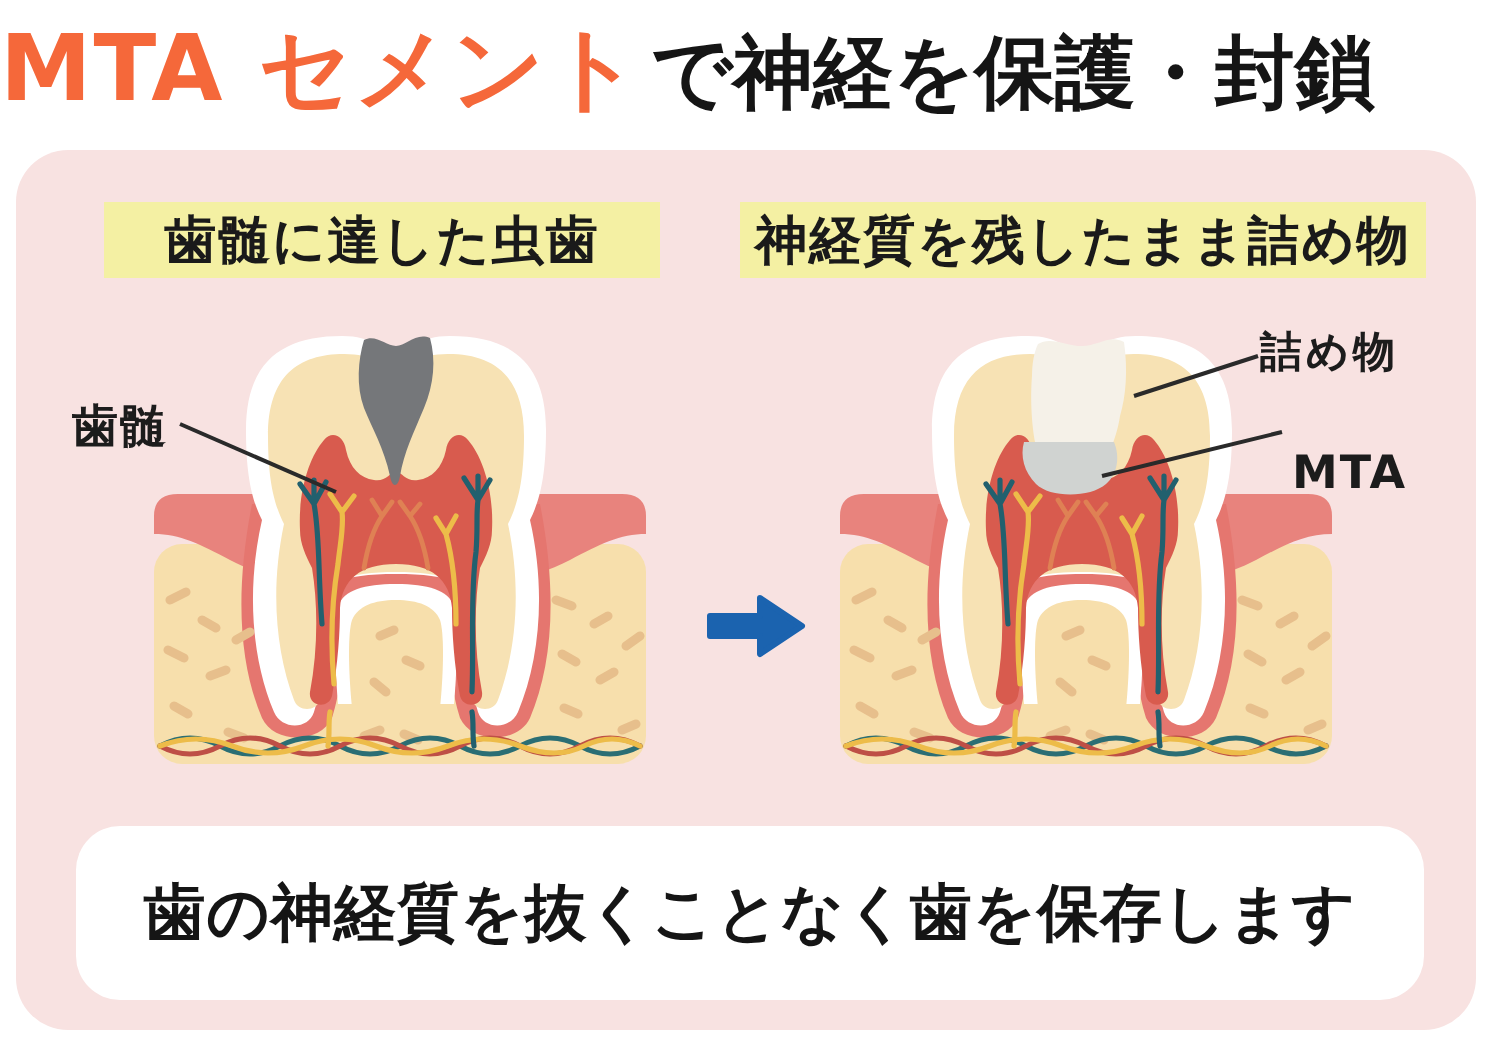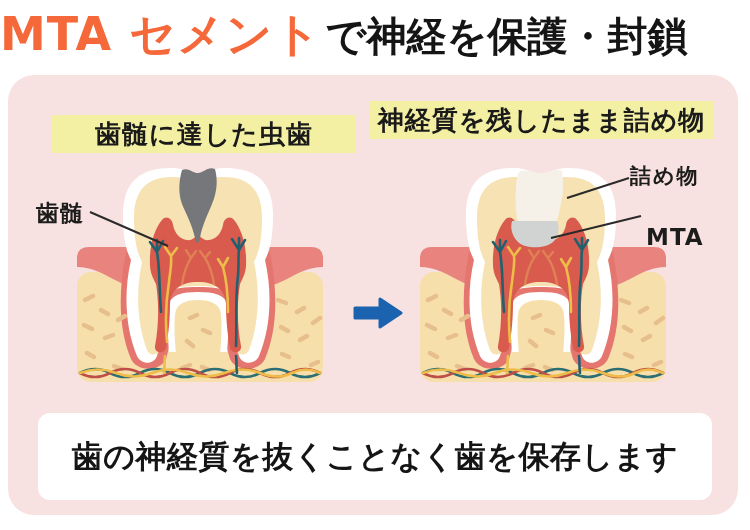--- a/index.html
+++ b/index.html
@@ -23,37 +23,37 @@
   .panel{
     left:8px;top:75px;width:730px;height:440px;
     background:#F8E2E1;border-radius:26px;
   }
   
   .caption{
     height:38px;background:#F4F0A3;color:#1a1a1a;
     font-size:26px;font-weight:700;letter-spacing:1px;
     display:flex;align-items:center;justify-content:center;white-space:nowrap;
   }
-  .caption-left{left:52px;top:101px;width:304px;margin-top:14px;}
+  .caption-left{left:52px;top:101px;width:278px;}
   .caption-right{left:370px;top:101px;width:343px;}
   
   .diagram{width:320px;height:240px;top:160px;}
   .diagram-left{left:30px;}
   .diagram-right{left:373px;}
   
   .anno{color:#1c1c1c;font-weight:700;white-space:nowrap;}
   .anno-pulp{left:36px;top:198px;font-size:23px;letter-spacing:1px;text-align:center;}
   .anno-filling{left:630px;top:162px;font-size:21px;letter-spacing:2px;}
   .anno-mta{left:646px;top:201px;font-size:23px;letter-spacing:1px;margin-top:23px;}
   
   .arrow{left:353px;top:294px;width:50px;height:38px;}
   
   .footer{
     left:38px;top:413px;width:674px;height:87px;
-    background:#ffffff;border-radius:12px;
+    background:#ffffff;border-radius:22px;
     display:flex;align-items:center;justify-content:center;
     color:#151515;font-size:31px;font-weight:700;letter-spacing:0.5px;white-space:nowrap;
   }
 </style>
 </head>
 <body>
 
 <div class="abs title">
   <span class="hl">MTA セメント</span><span class="rest">で神経を保護・封鎖</span>
 </div>

